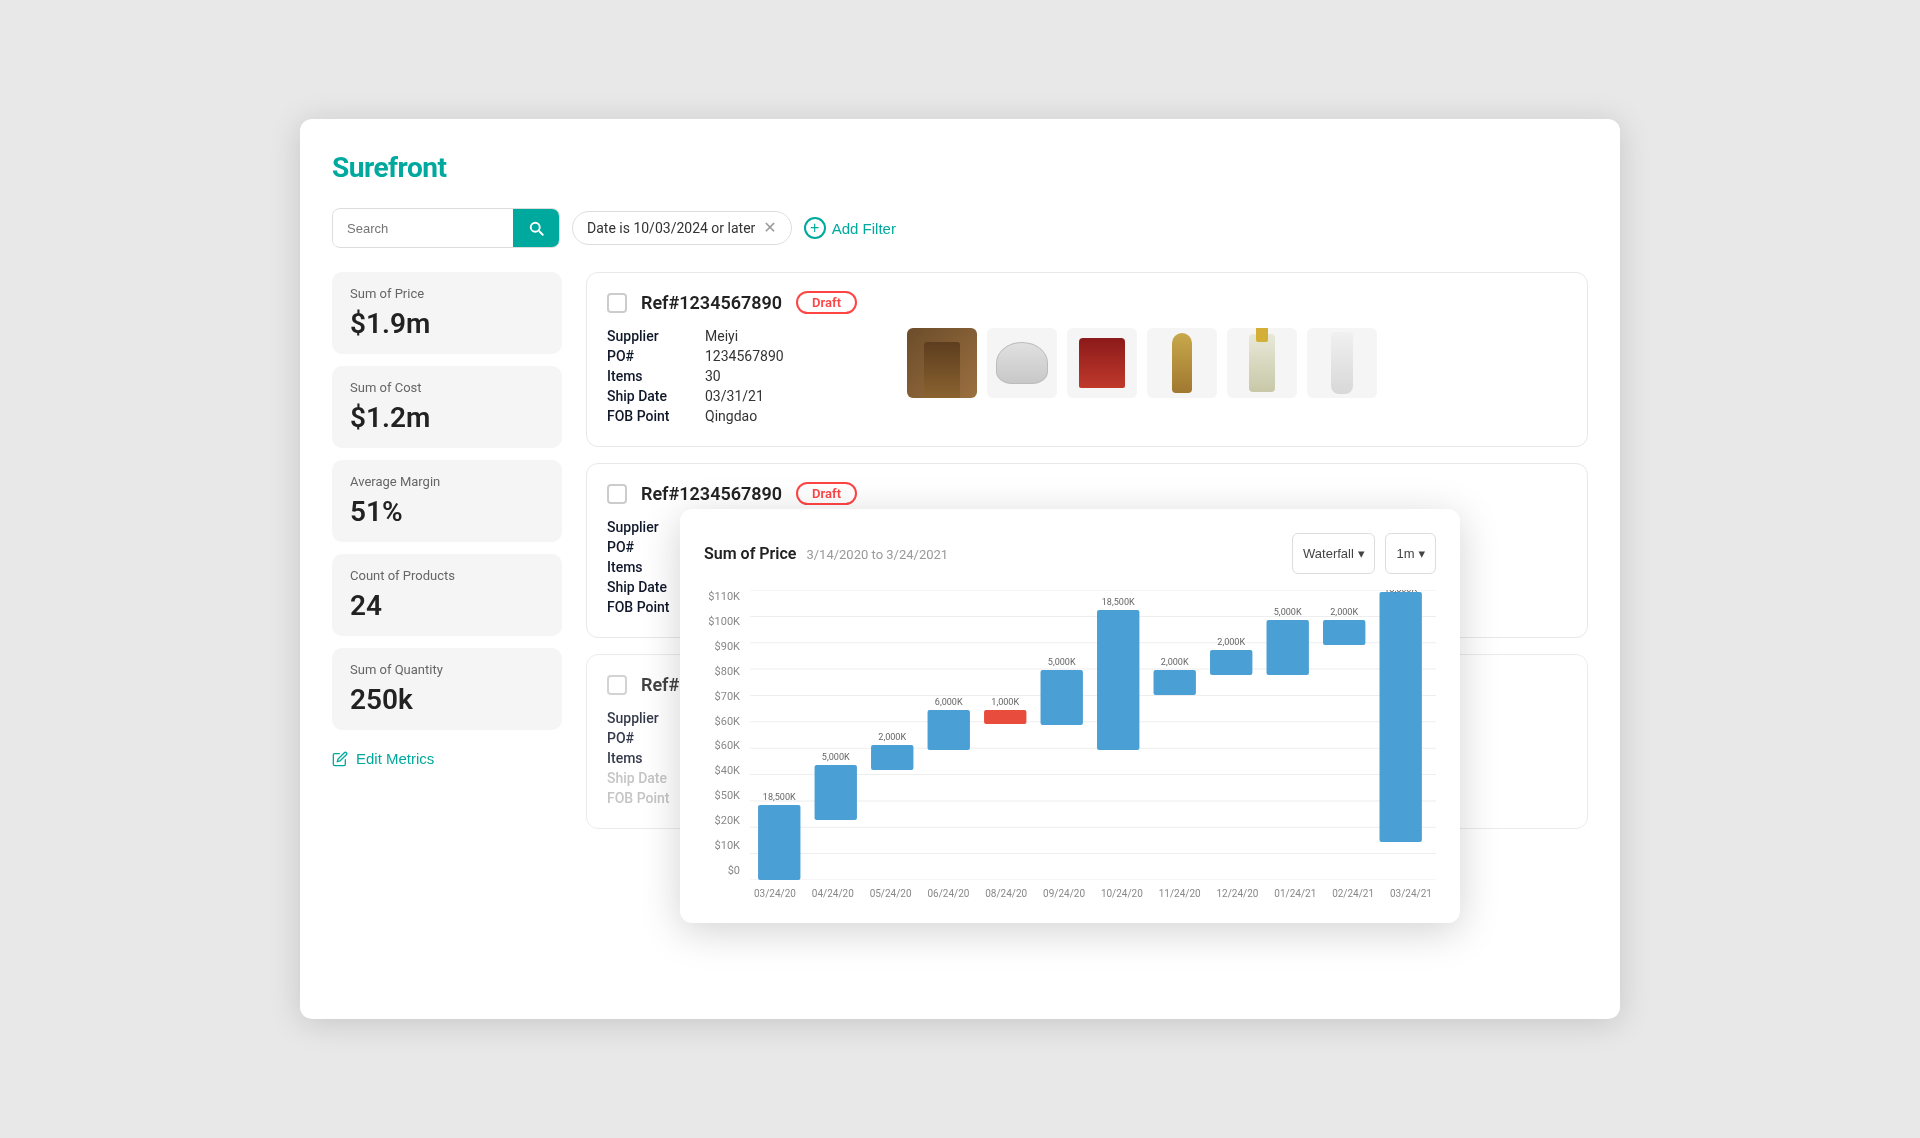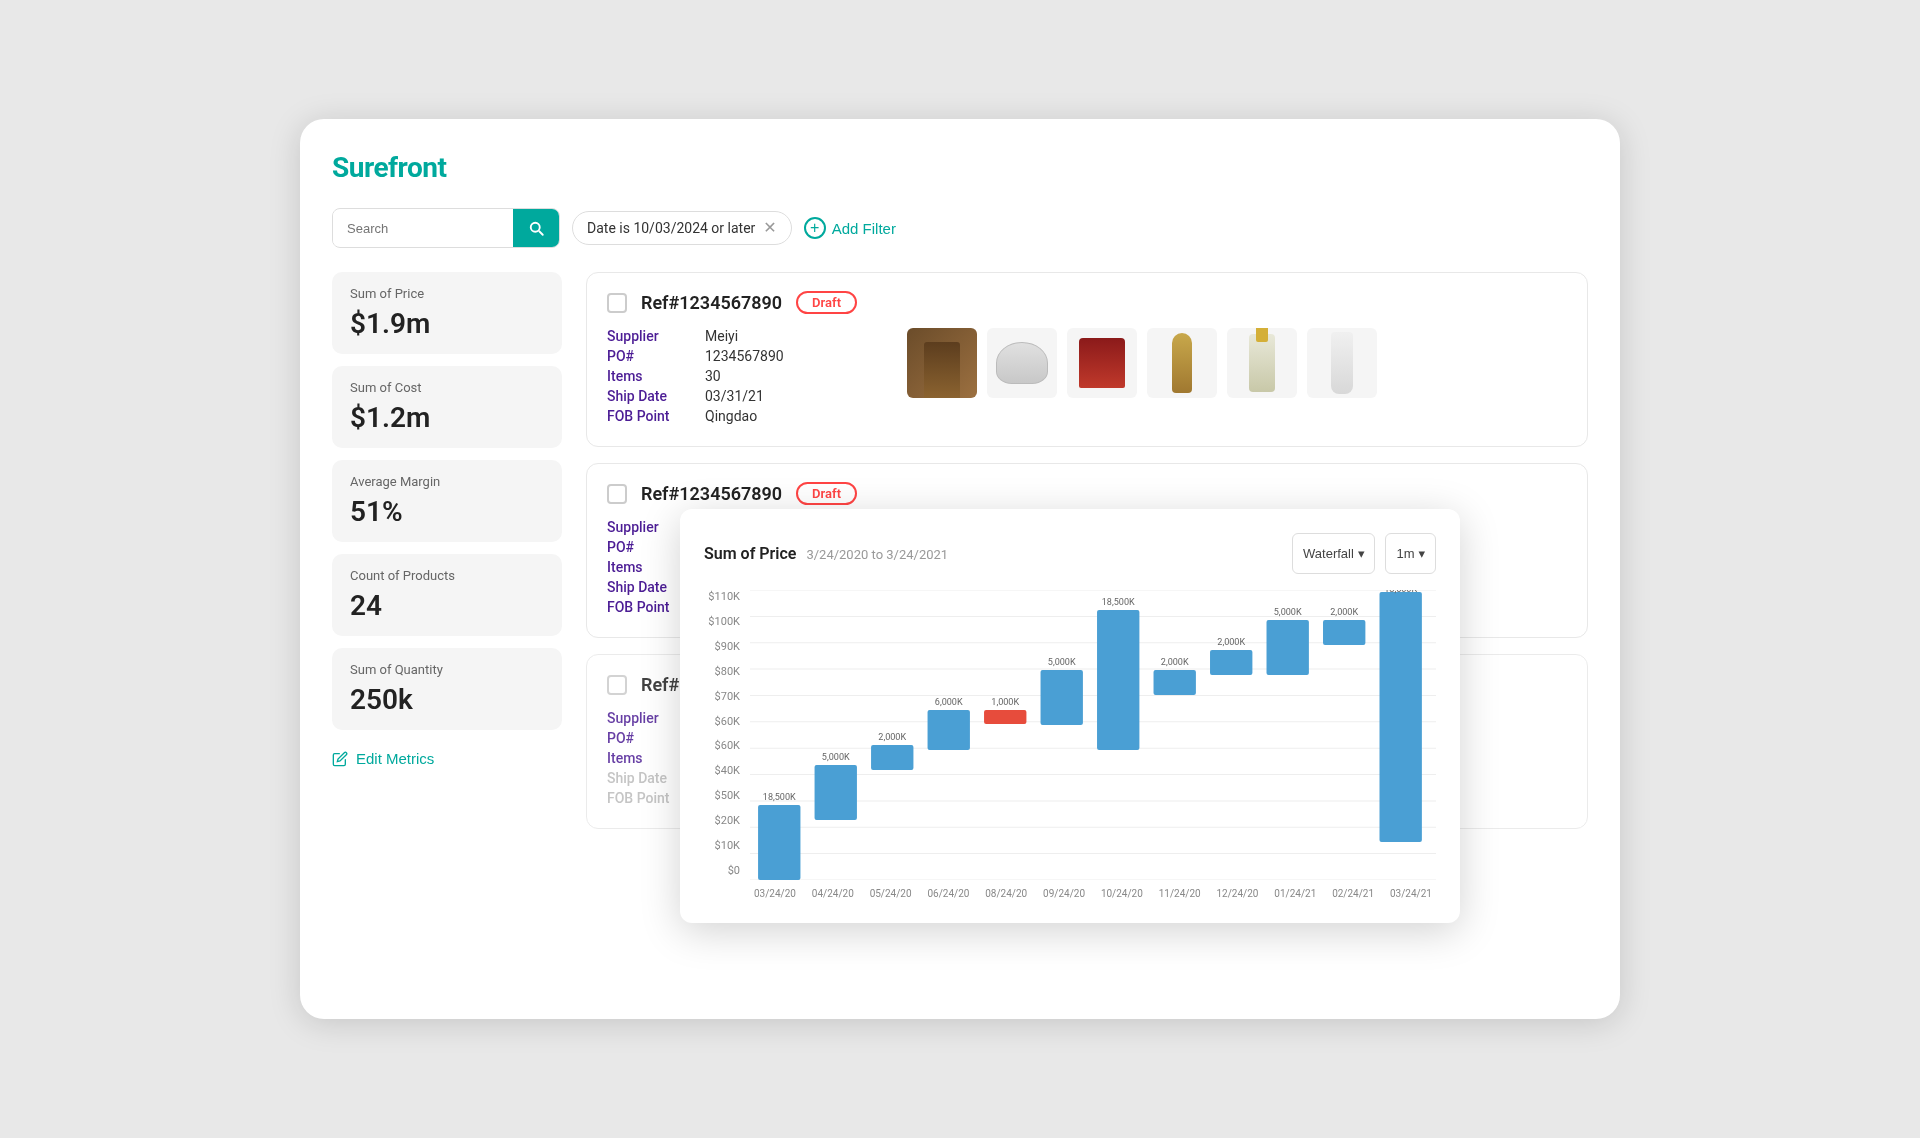--- a/index.html
+++ b/index.html
@@ -7,21 +7,21 @@
       background: #e8e8e8;
       font-family: -apple-system, BlinkMacSystemFont, 'Segoe UI', Roboto, sans-serif;
       display: flex;
       justify-content: center;
       align-items: center;
       min-height: 100vh;
       padding: 20px;
     }
     .app-container {
       background: #fff;
-      border-radius: 24px;
+      border-radius: 12px;
       box-shadow: 0 4px 32px rgba(0,0,0,0.15);
       width: 1320px;
       min-height: 900px;
       padding: 32px;
       position: relative;
       overflow: hidden;
     }
     .logo {
       font-size: 28px;
       font-weight: 700;
@@ -189,21 +189,21 @@
     .record-fields {
       min-width: 280px;
     }
     .field-row {
       display: flex;
       gap: 8px;
       margin-bottom: 4px;
       font-size: 14px;
     }
     .field-label {
-      color: #4c1d95;
+      color: #0f172a;
       font-weight: 500;
       width: 90px;
       flex-shrink: 0;
     }
     .field-value {
       color: #333;
     }
     .record-images {
       display: flex;
       gap: 10px;
@@ -476,21 +476,21 @@
           </div>
         </div>
       </div>
     </div>
   </div>
 
   <div class="chart-overlay">
     <div class="chart-header">
       <div class="chart-title-group">
         <span class="chart-title">Sum of Price</span>
-        <span class="chart-date-range">3/24/2020 to 3/24/2021</span>
+        <span class="chart-date-range">3/14/2020 to 3/24/2021</span>
       </div>
       <div class="chart-controls">
         <button class="chart-control-btn">
           <span>Waterfall</span>
           <span>▾</span>
         </button>
         <button class="chart-control-btn">
           <span>1m</span>
           <span>▾</span>
         </button>

